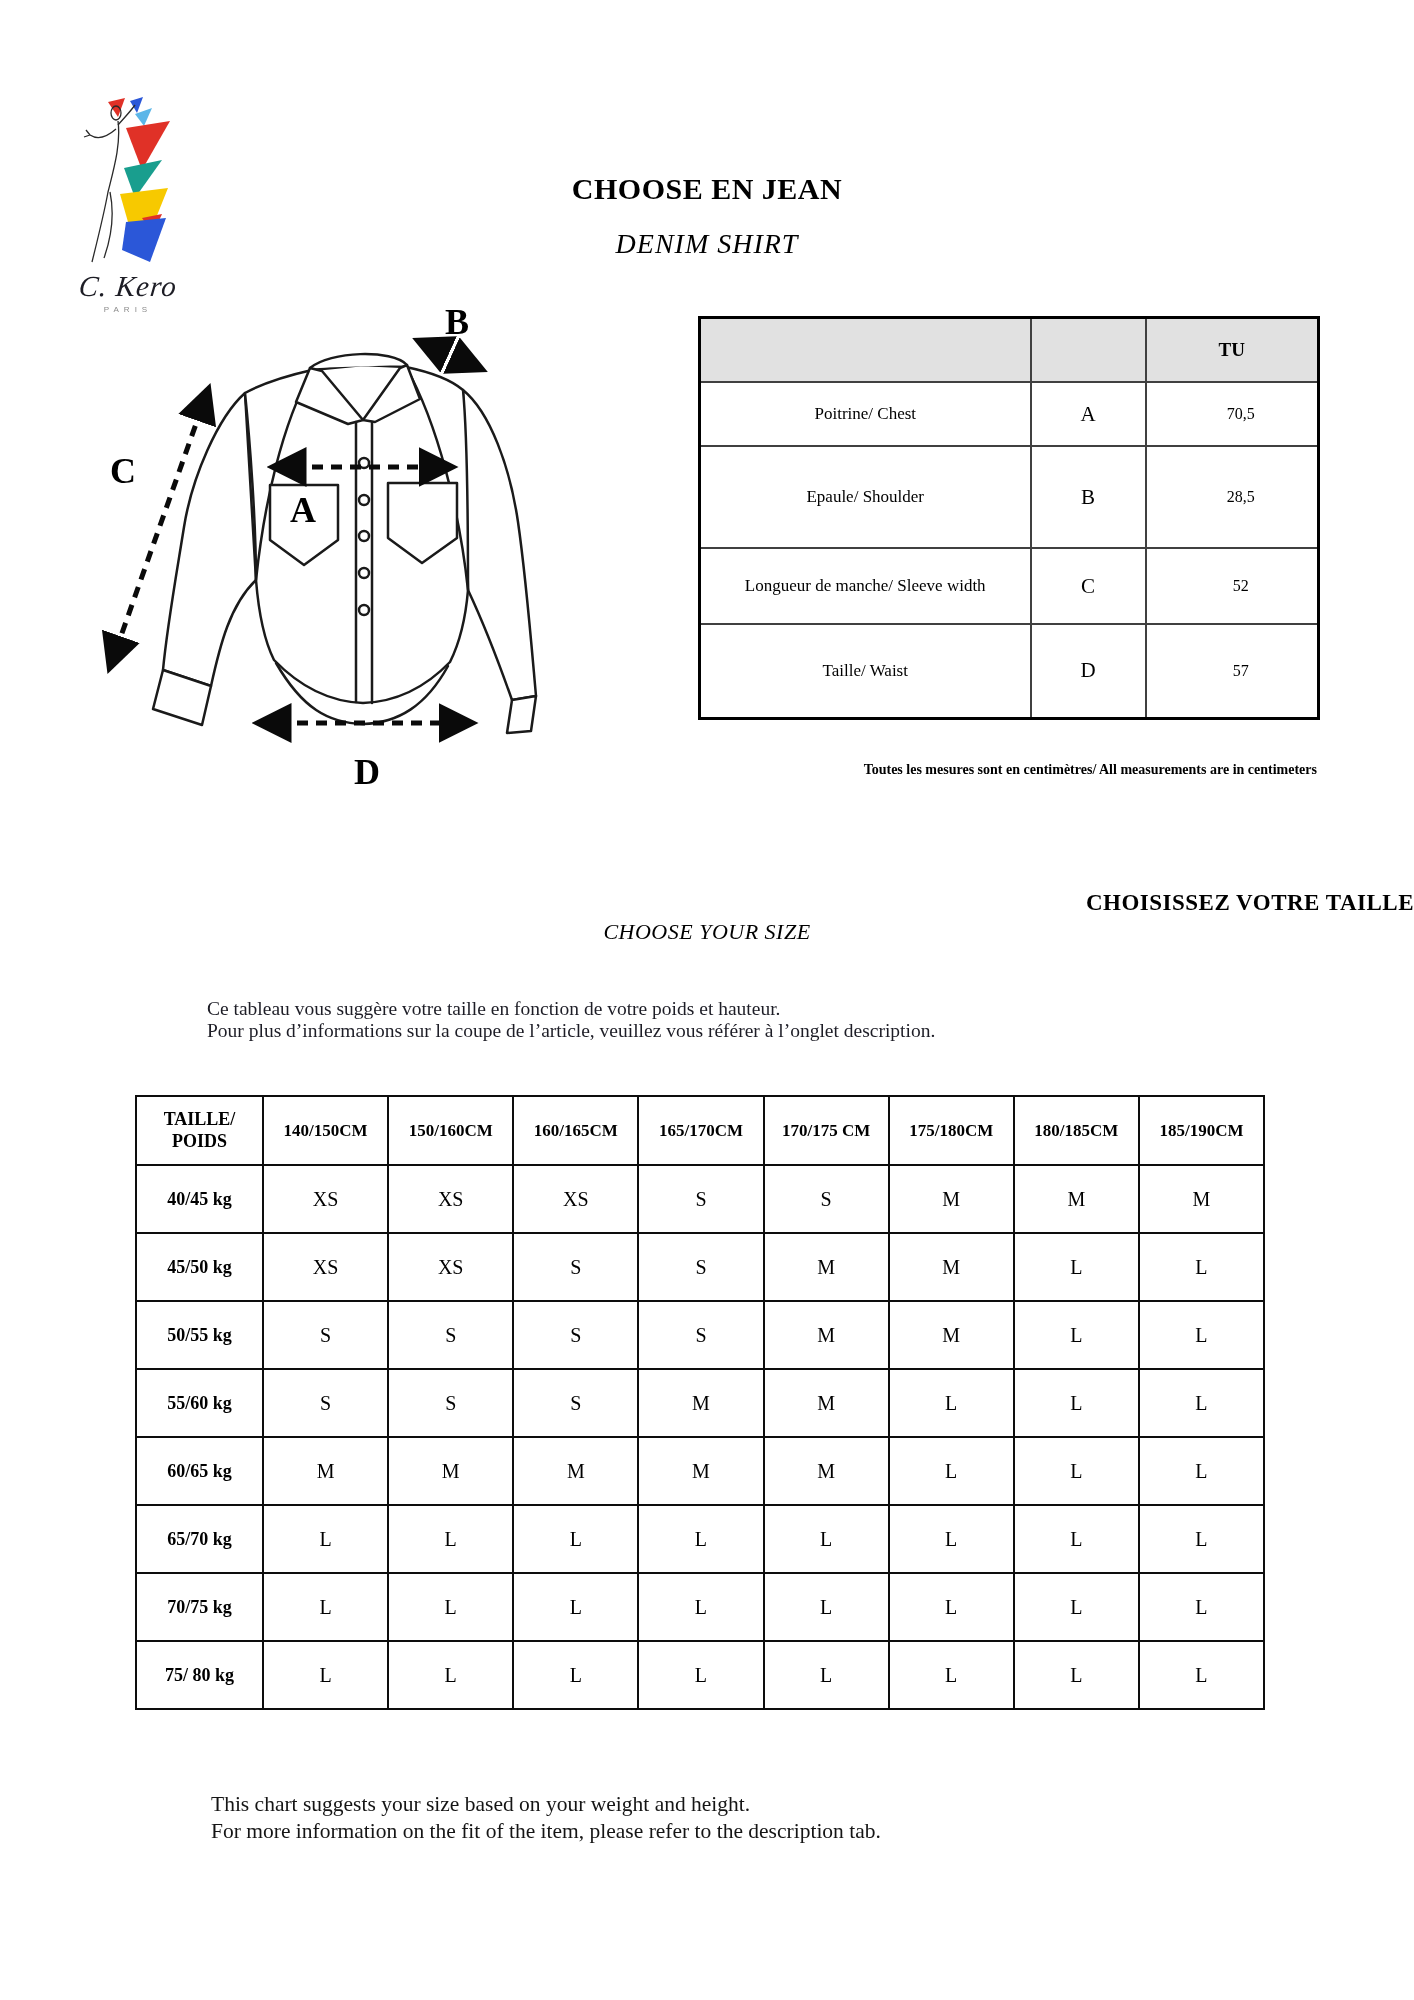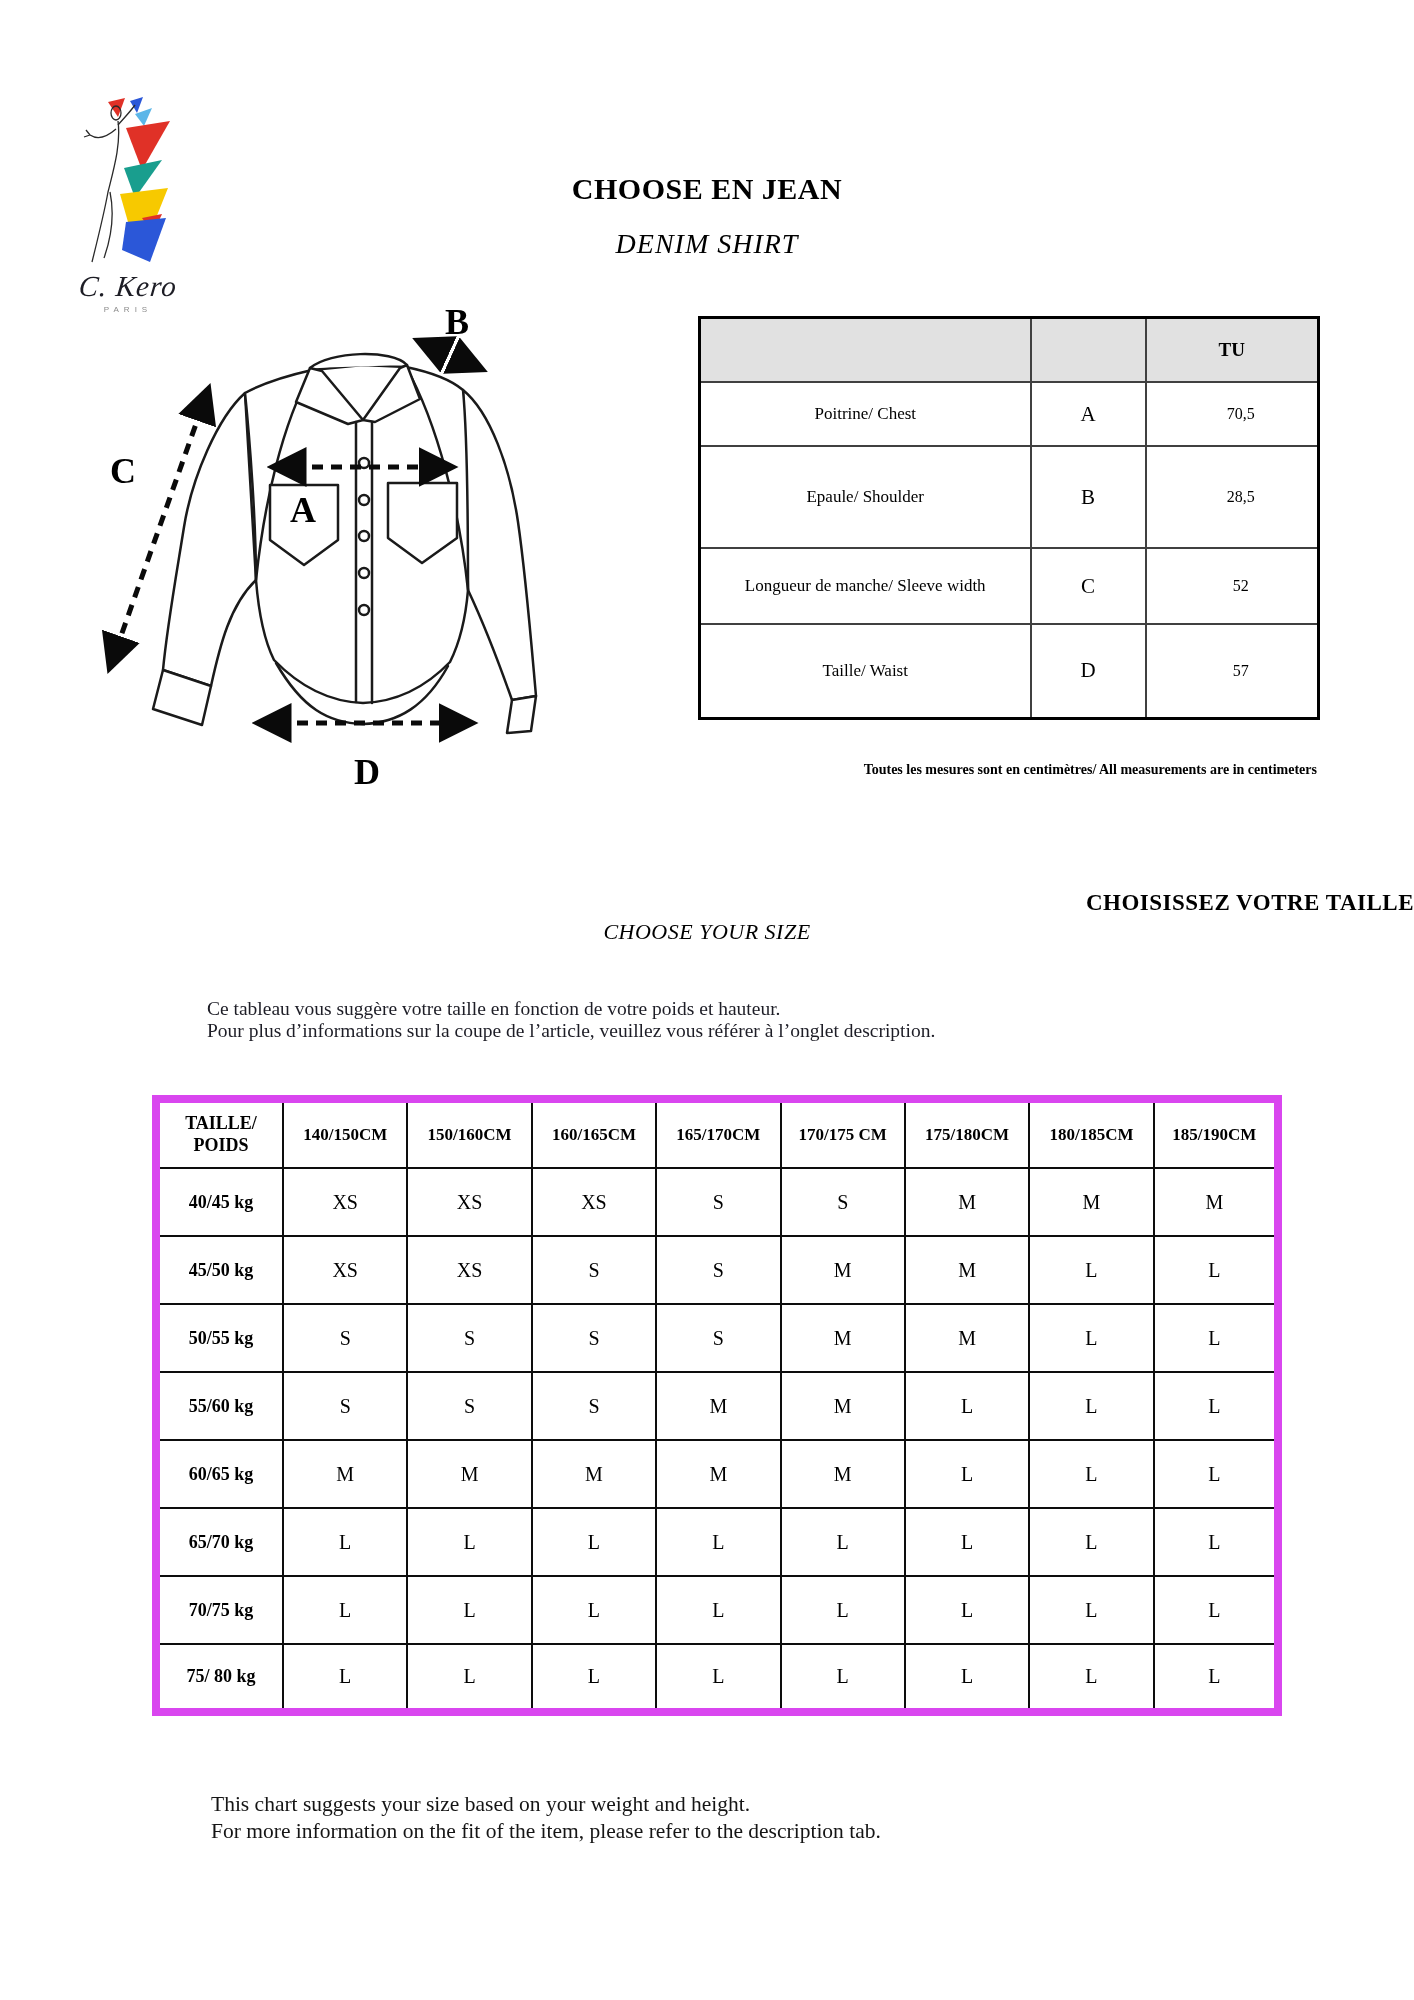--- a/index.html
+++ b/index.html
@@ -39,22 +39,22 @@
   .mtable .m-value{font-size:16px;padding-left:18px;}
   .m-note{position:absolute;right:97px;top:762px;font-size:14px;font-weight:bold;white-space:nowrap;}
   
   .sec-fr{position:absolute;left:0;top:890px;width:1414px;text-align:right;
     font-size:23px;font-weight:bold;letter-spacing:.5px;}
   .sec-en{position:absolute;left:0;top:919px;width:1414px;text-align:center;
     font-size:22px;font-style:italic;letter-spacing:.5px;}
   .intro{position:absolute;left:207px;top:998px;height:45px;overflow:hidden;
     font-size:19.5px;line-height:22px;color:#1d1d26;white-space:nowrap;}
   
-  .stable{position:absolute;left:152px;top:1095px;width:1130px;
-    border-collapse:collapse;table-layout:fixed;border:8px solid #d946ef;}
+  .stable{position:absolute;left:135px;top:1095px;width:1130px;
+    border-collapse:collapse;table-layout:fixed;border:1px solid #d946ef;}
   .stable th,.stable td{border:2px solid #0d0d0d;text-align:center;vertical-align:middle;padding:0;}
   .stable thead tr{height:69px;}
   .stable tbody tr{height:68px;}
   .stable thead th{font-size:17px;font-weight:bold;}
   .stable th.corner{font-size:18px;white-space:pre-line;line-height:1.2;}
   .stable tbody th{font-size:18px;font-weight:bold;}
   .stable tbody td{font-size:20px;font-weight:normal;}
   
   .footer{position:absolute;left:211px;top:1791px;font-size:21.5px;line-height:27px;color:#151515;}
 </style>

